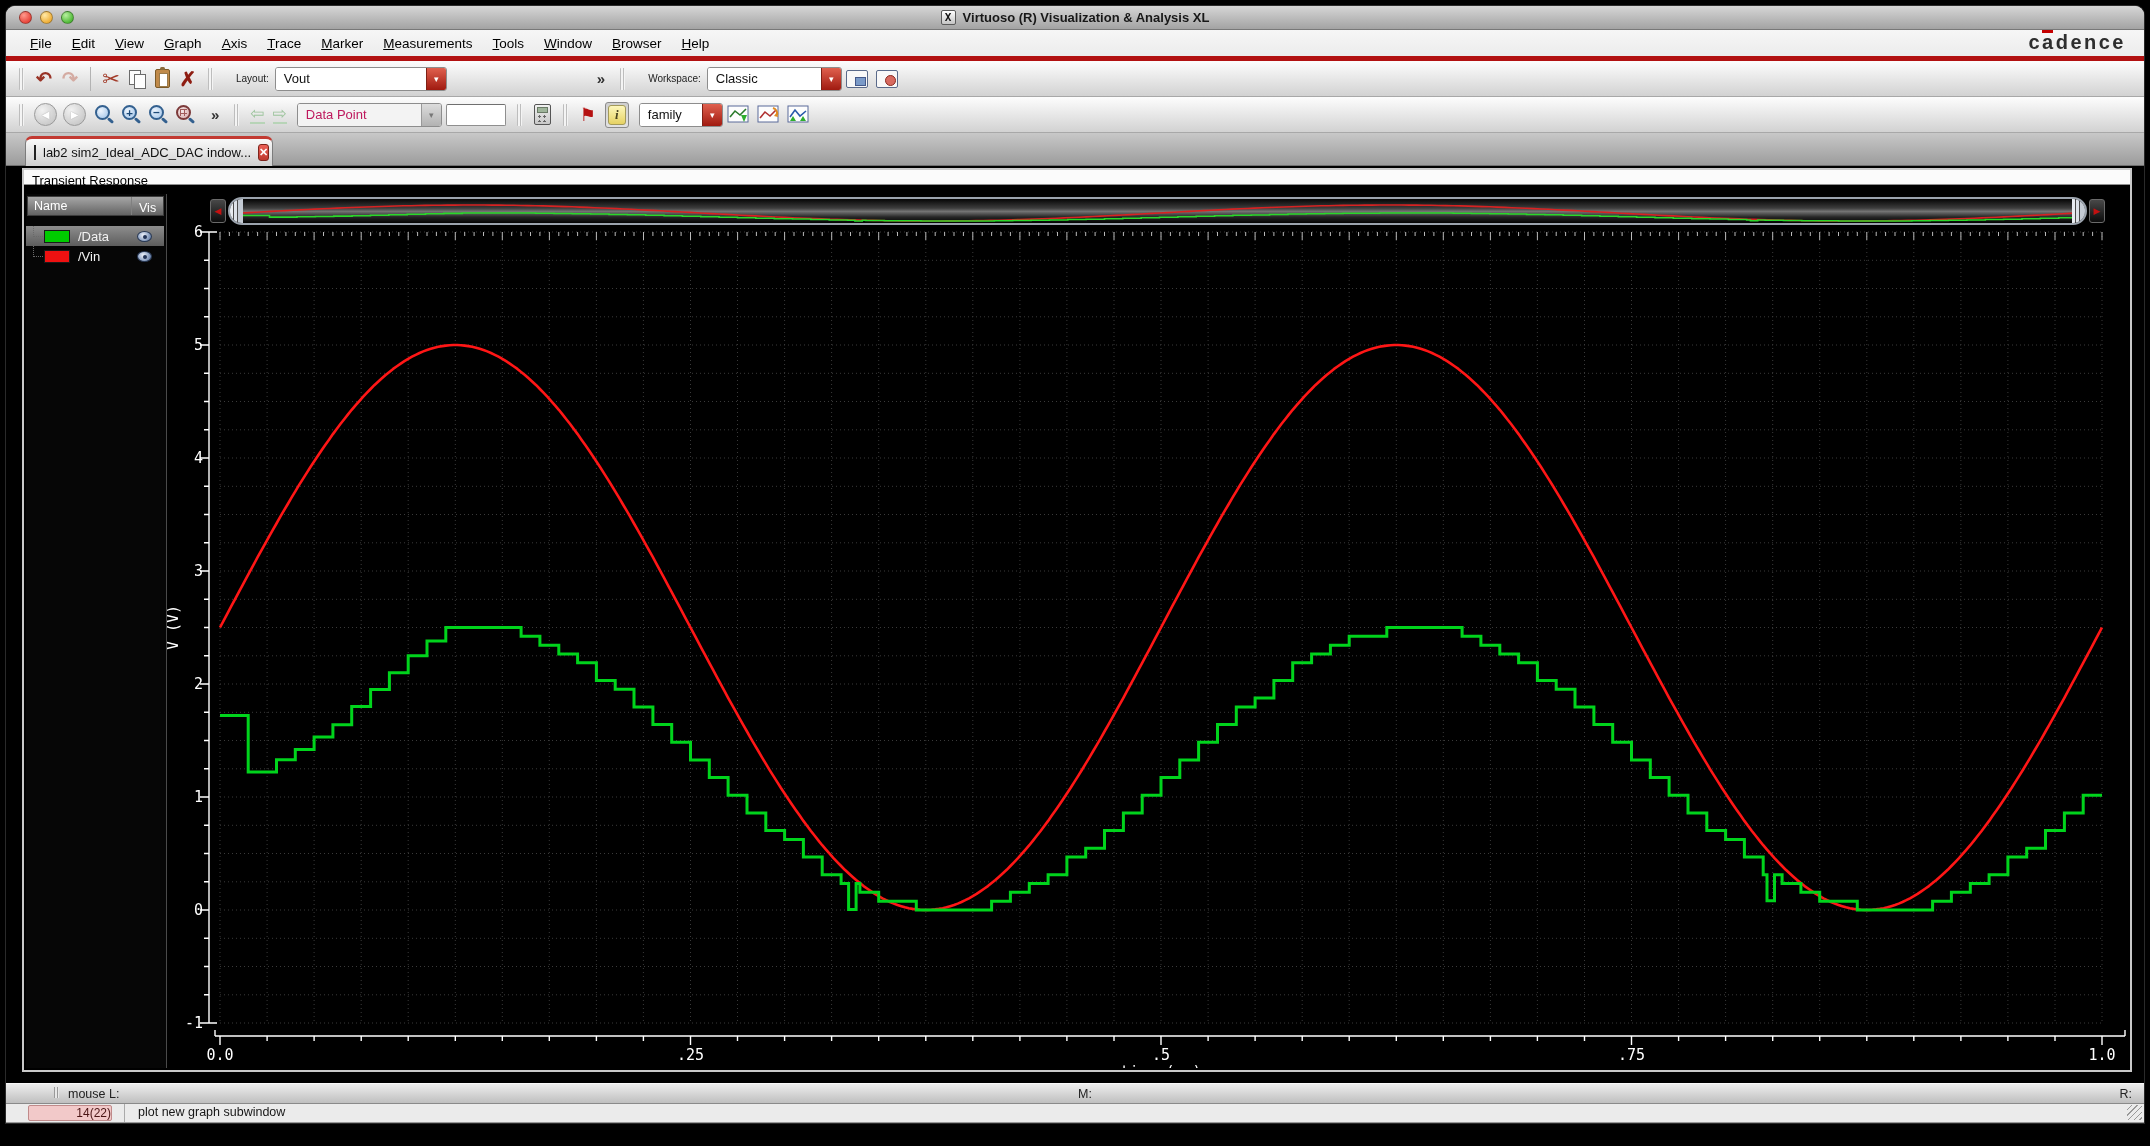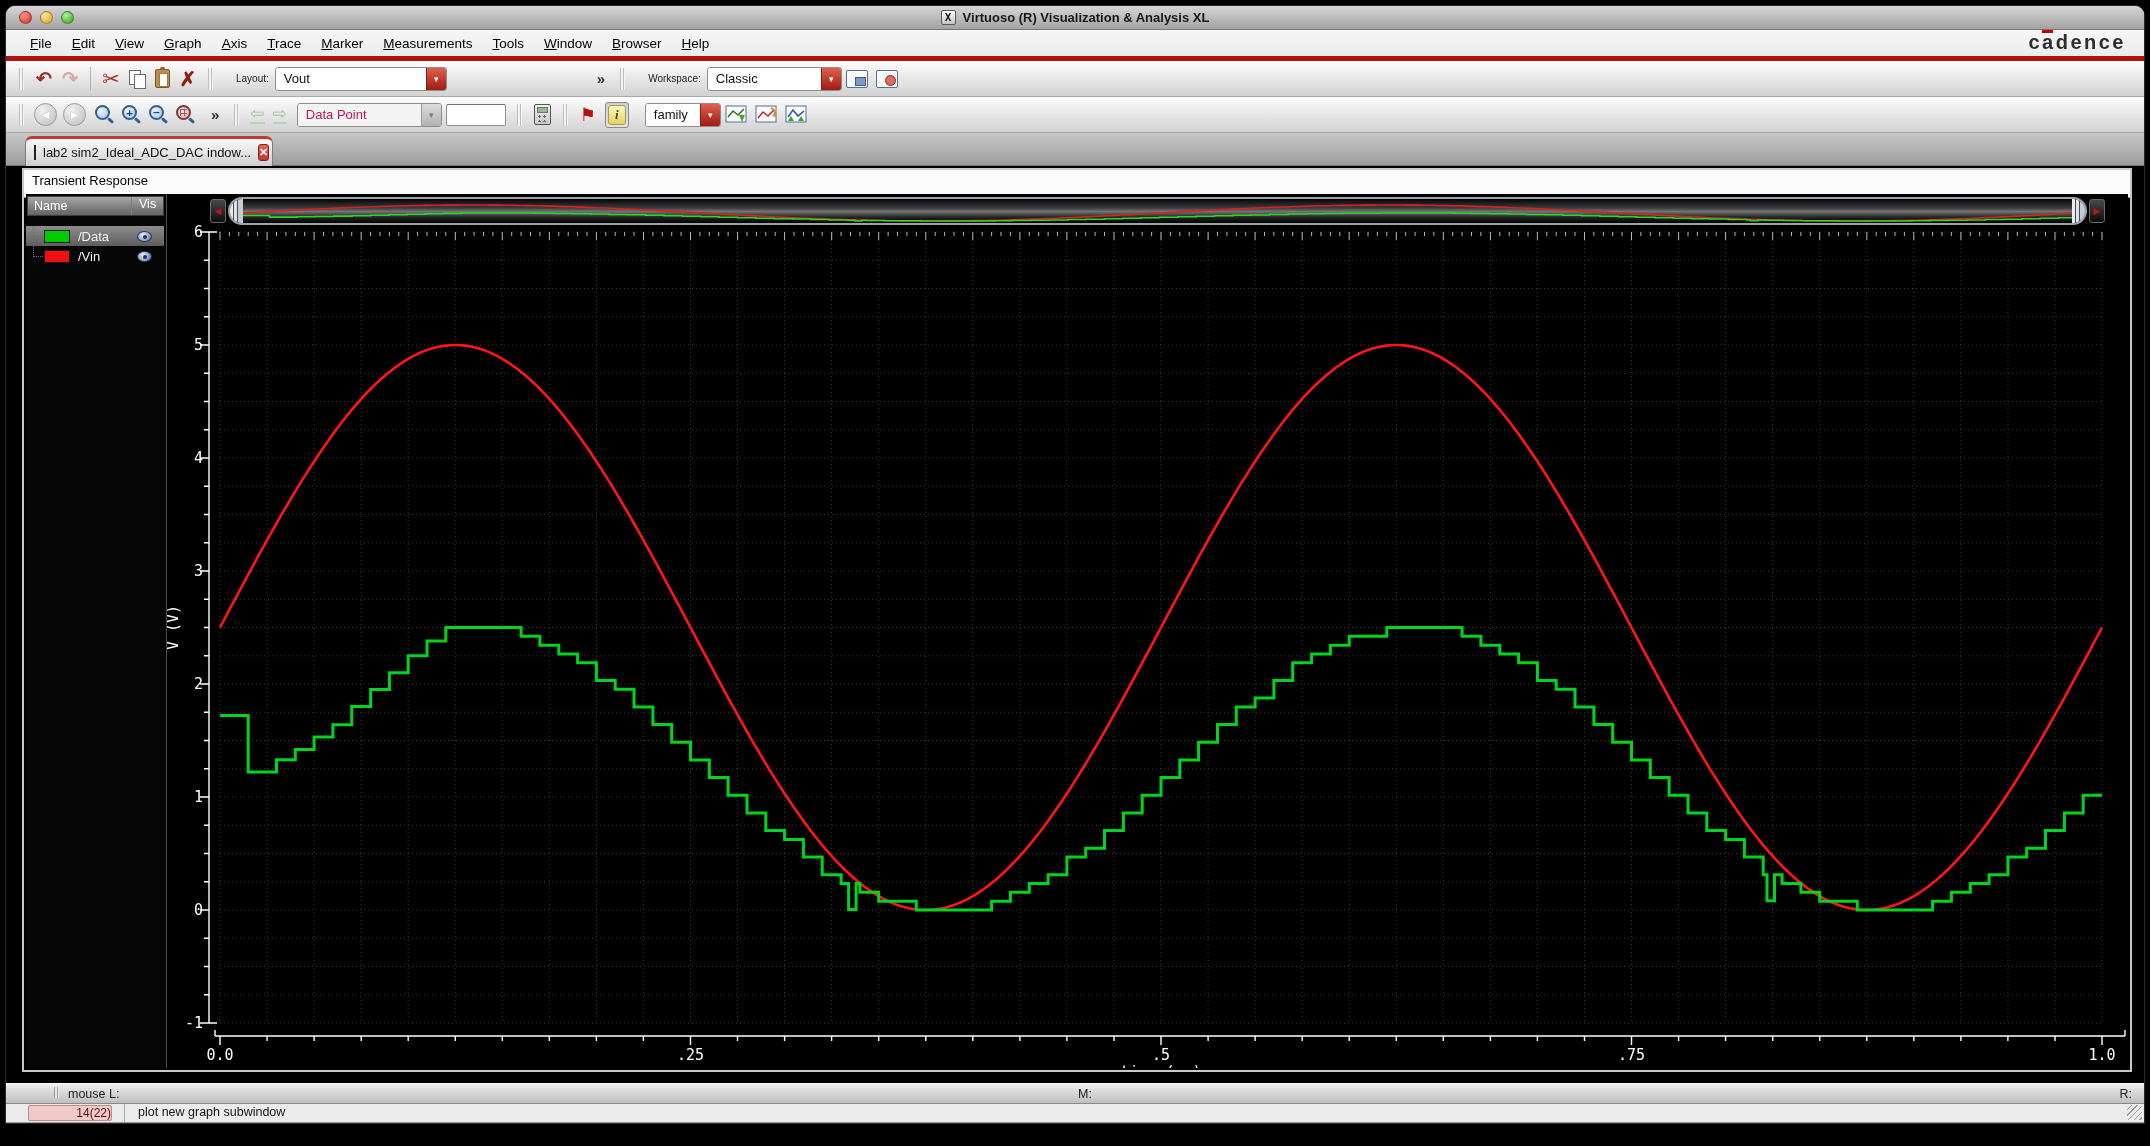--- a/index.html
+++ b/index.html
@@ -66,24 +66,24 @@
   .minichart{margin:0 4px}
   
   .tabbar{height:33px;background:linear-gradient(#c8c8c8,#9c9c9c);border-bottom:1px solid #6f6f6f;position:relative}
   .tab{position:absolute;left:19px;top:3px;width:248px;height:30px;background:linear-gradient(#fafafa,#cfcfcf);border:1px solid #7c7c7c;border-bottom:none;border-top:3px solid #c23a32;border-radius:7px 7px 0 0;display:flex;align-items:center;gap:7px;padding:0 8px}
   .tabicon{width:15px;height:15px;border:1px solid #222;background:linear-gradient(135deg,#fff 46%,#111 46% 55%,#fff 55%)}
   .tab .tlabel{font-size:13px;color:#101010;white-space:nowrap}
   .tabclose{width:17px;height:17px;border-radius:3px;background:linear-gradient(#ec6157,#bd382e);border:1px solid #7e241c;color:#fff;font-size:11px;font-weight:bold;display:flex;align-items:center;justify-content:center;margin-left:auto}
   
   .mdi{position:absolute;left:0;right:0;top:160px;height:917px;background:#000}
   .subwin{position:absolute;left:16px;top:2px;width:2110px;height:904px;border:2px solid #c9c9c9;background:#000}
-  .gtitle{height:28px;background:#fbfbfb;border-bottom:1px solid #8f8f8f;font-size:13px;color:#000;padding:3px 0 0 8px}
+  .gtitle{height:15px;background:#fbfbfb;border-bottom:1px solid #8f8f8f;font-size:13px;color:#000;padding:3px 0 0 8px}
   .gbody{position:absolute;left:2px;right:2px;top:24px;bottom:2px;background:#000;overflow:hidden}
   .legend{position:absolute;left:0;top:0;bottom:0;width:141px;background:#060606;border-right:1px solid #4a4a4a}
-  .lheader{position:absolute;left:1px;right:2px;top:2px;height:20px;background:linear-gradient(#a6a6a6,#636363);border:1px solid #3c3c3c;display:flex;align-items:flex-start}
+  .lheader{position:absolute;left:1px;right:2px;top:2px;height:20px;background:linear-gradient(#a6a6a6,#636363);border:1px solid #3c3c3c;display:flex;align-items:flex-end}
   .lheader .hname{font-size:12.5px;color:#fff;padding-left:6px;width:104px;border-right:1px solid #808080;height:100%;display:flex;align-items:center}
   .lheader .hvis{font-size:12.5px;color:#fff;padding-left:7px}
   .lrows{position:absolute;left:0;right:2px;top:32px}
   .lrow{height:20px;display:flex;align-items:center;position:relative;padding-left:18px}
   .lrow.selected{background:linear-gradient(#8d8d8d,#5d5d5d)}
   .tree{position:absolute;left:7px;top:0;width:10px;height:11px;border-left:1px dotted #6a6a6a;border-bottom:1px dotted #6a6a6a}
   .swatch{width:26px;height:13px;border:1px solid #1a1a1a}
   .tname{font-size:13px;color:#f2f2f2;margin-left:8px}
   .eye{position:absolute;right:12px;top:5px;width:15px;height:11px;border-radius:50%;background:radial-gradient(circle at 40% 35%,#eef2fa,#8298bc 65%,#4a5f85);border:1px solid #2a3a55}
   .eye::after{content:"";position:absolute;left:5px;top:3px;width:4px;height:4px;border-radius:50%;background:#223355}
@@ -188,21 +188,21 @@
         <span class="arw">▾</span>
       </div>
       <input class="tb-input" value="" style="">
       <div class="grip"></div>
       <span class="ic-calc"></span>
       <div class="grip"></div>
       <span class="tbi flag">⚑</span>
       <span class="pressed">
           <span class="note">i</span>
         </span>
-      <div class="combo" style="width:76px;margin-left:12px">
+      <div class="combo" style="width:84px;margin-left:6px">
         <span class="val" style="flex:1">family</span>
         <span class="arw">▾</span>
       </div>
       <svg class="minichart" width="22" height="20">
           <rect x="1" y="1" width="20" height="16" fill="#fdfdfd" stroke="#5a6a9a"></rect>
           <polyline points="3,12 8,6 13,10 19,4" fill="none" stroke="#2a7a2a" stroke-width="1.6"></polyline>
           <path d="M14 10 L20 10 L17 17 Z" fill="#2fae2f"></path>
         </svg>
       <svg class="minichart" width="22" height="20">
           <rect x="1" y="1" width="20" height="16" fill="#fdfdfd" stroke="#5a6a9a"></rect>

